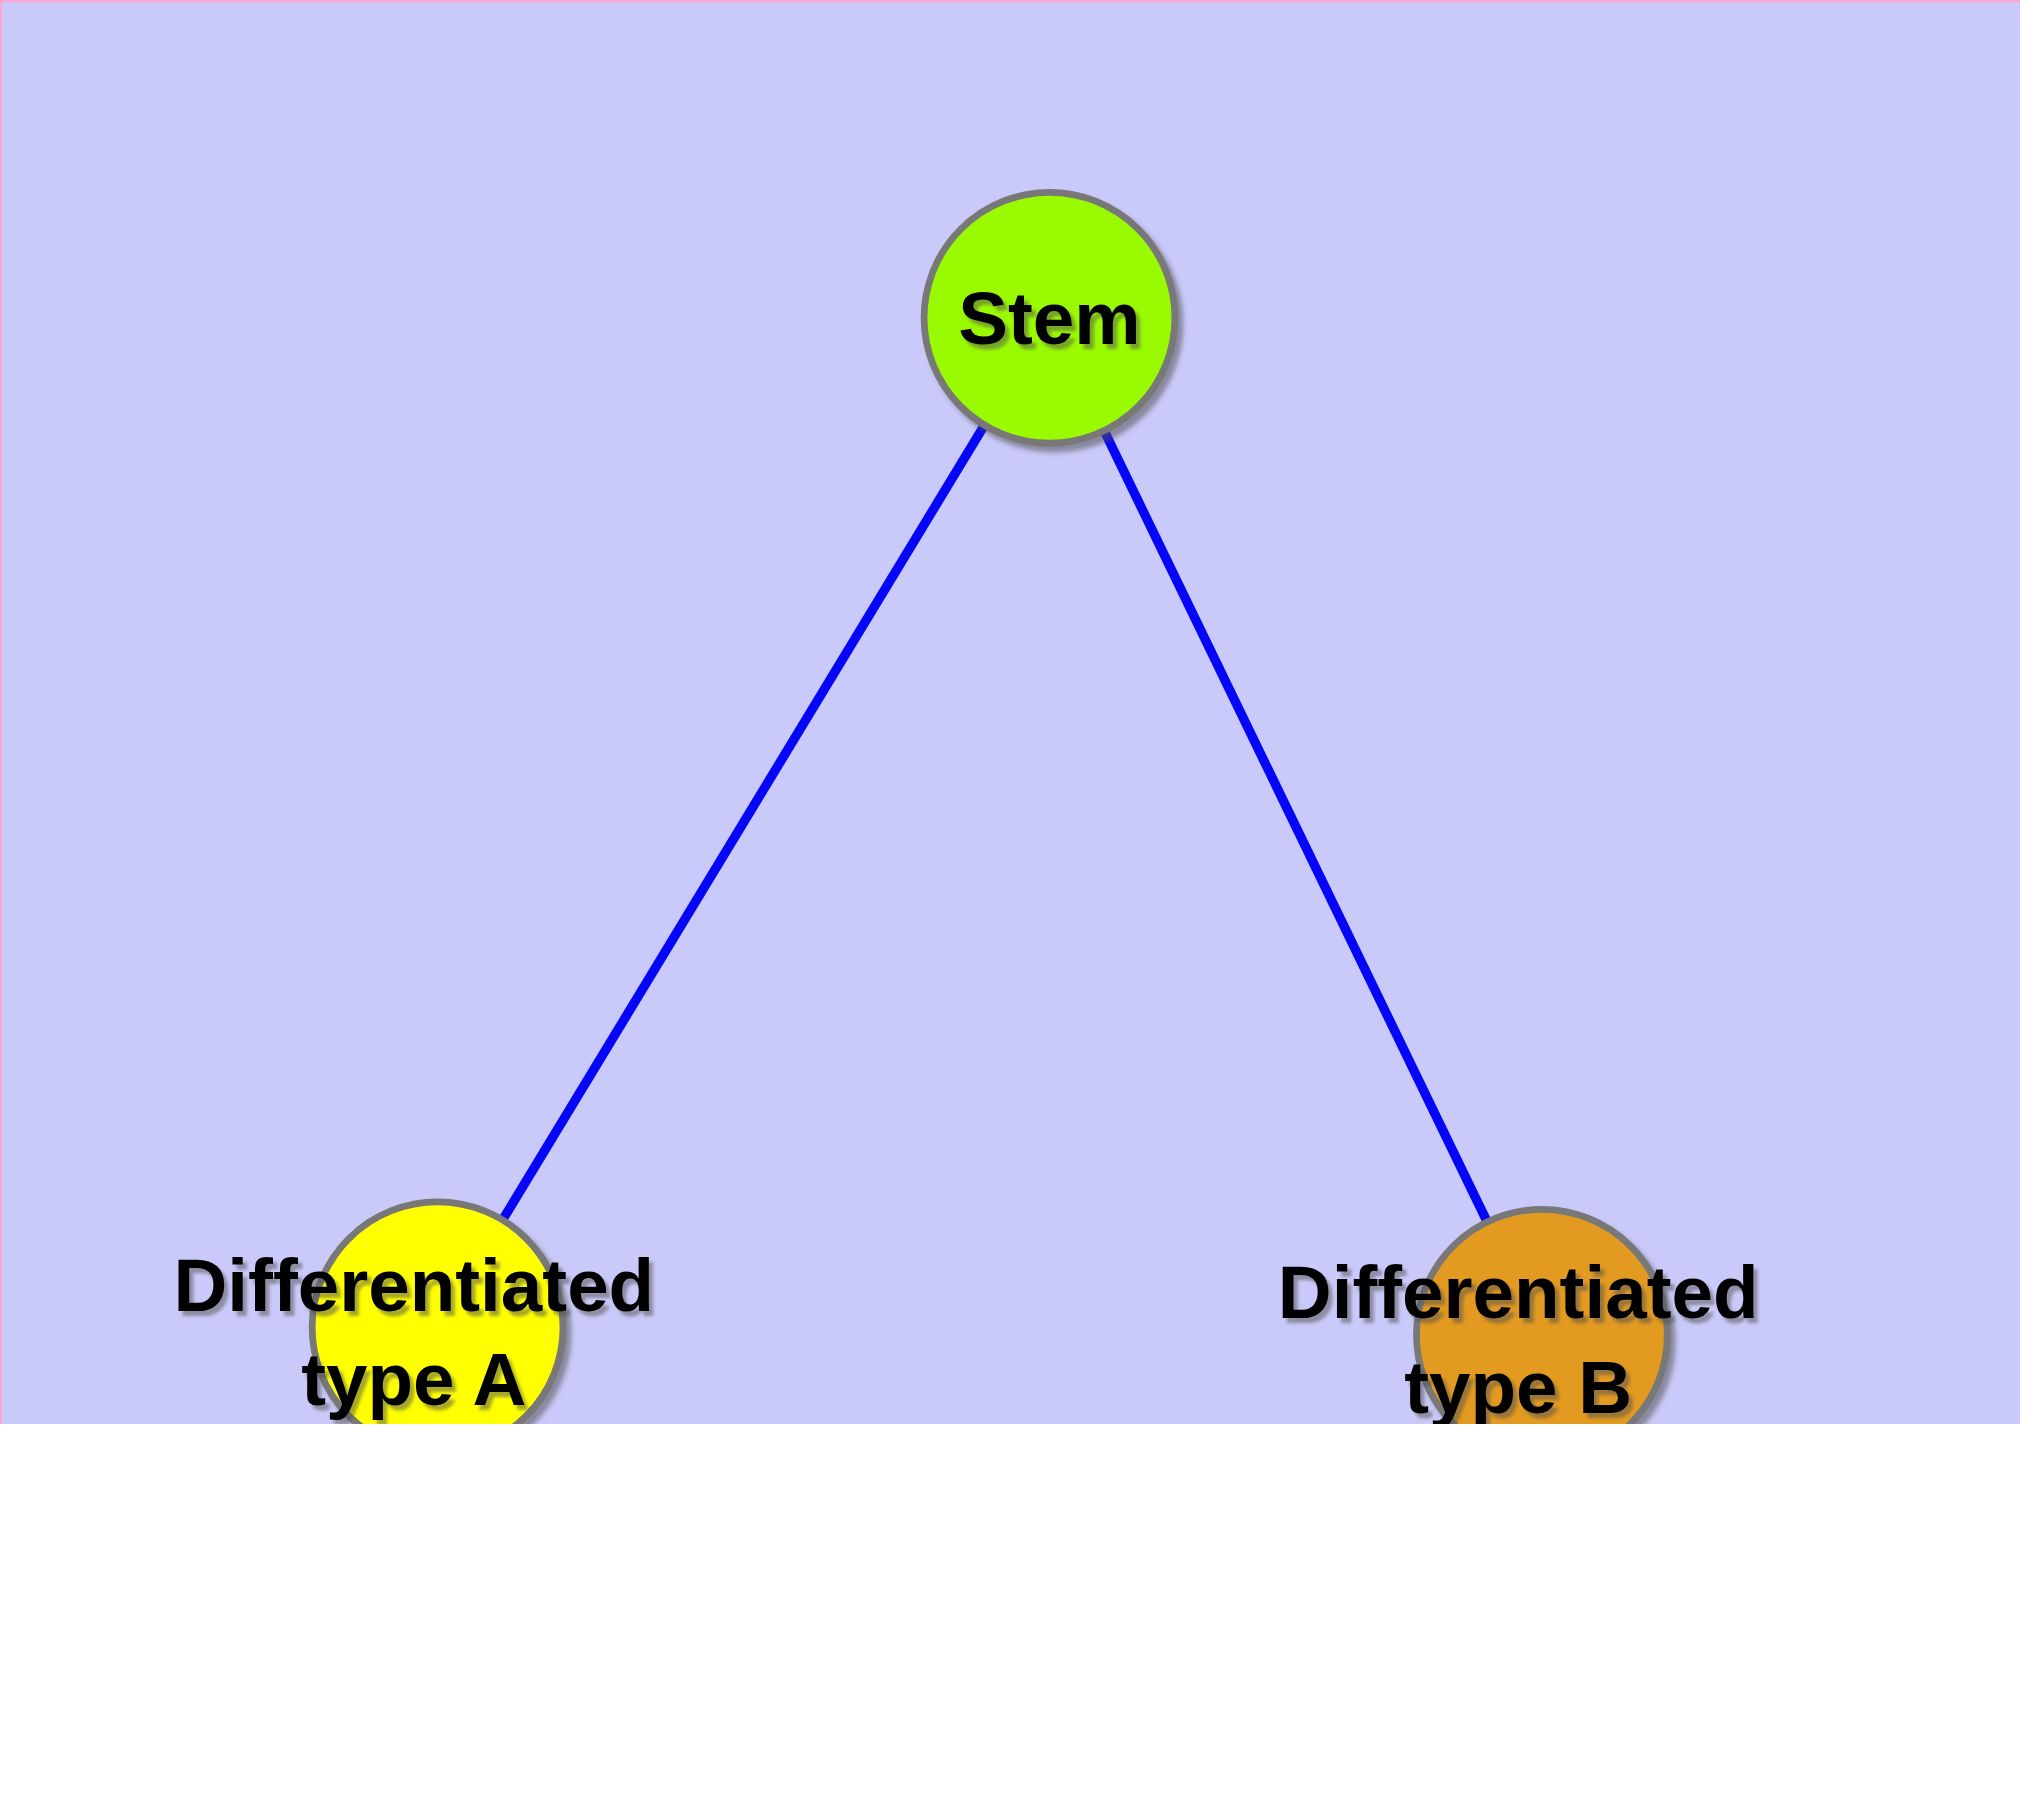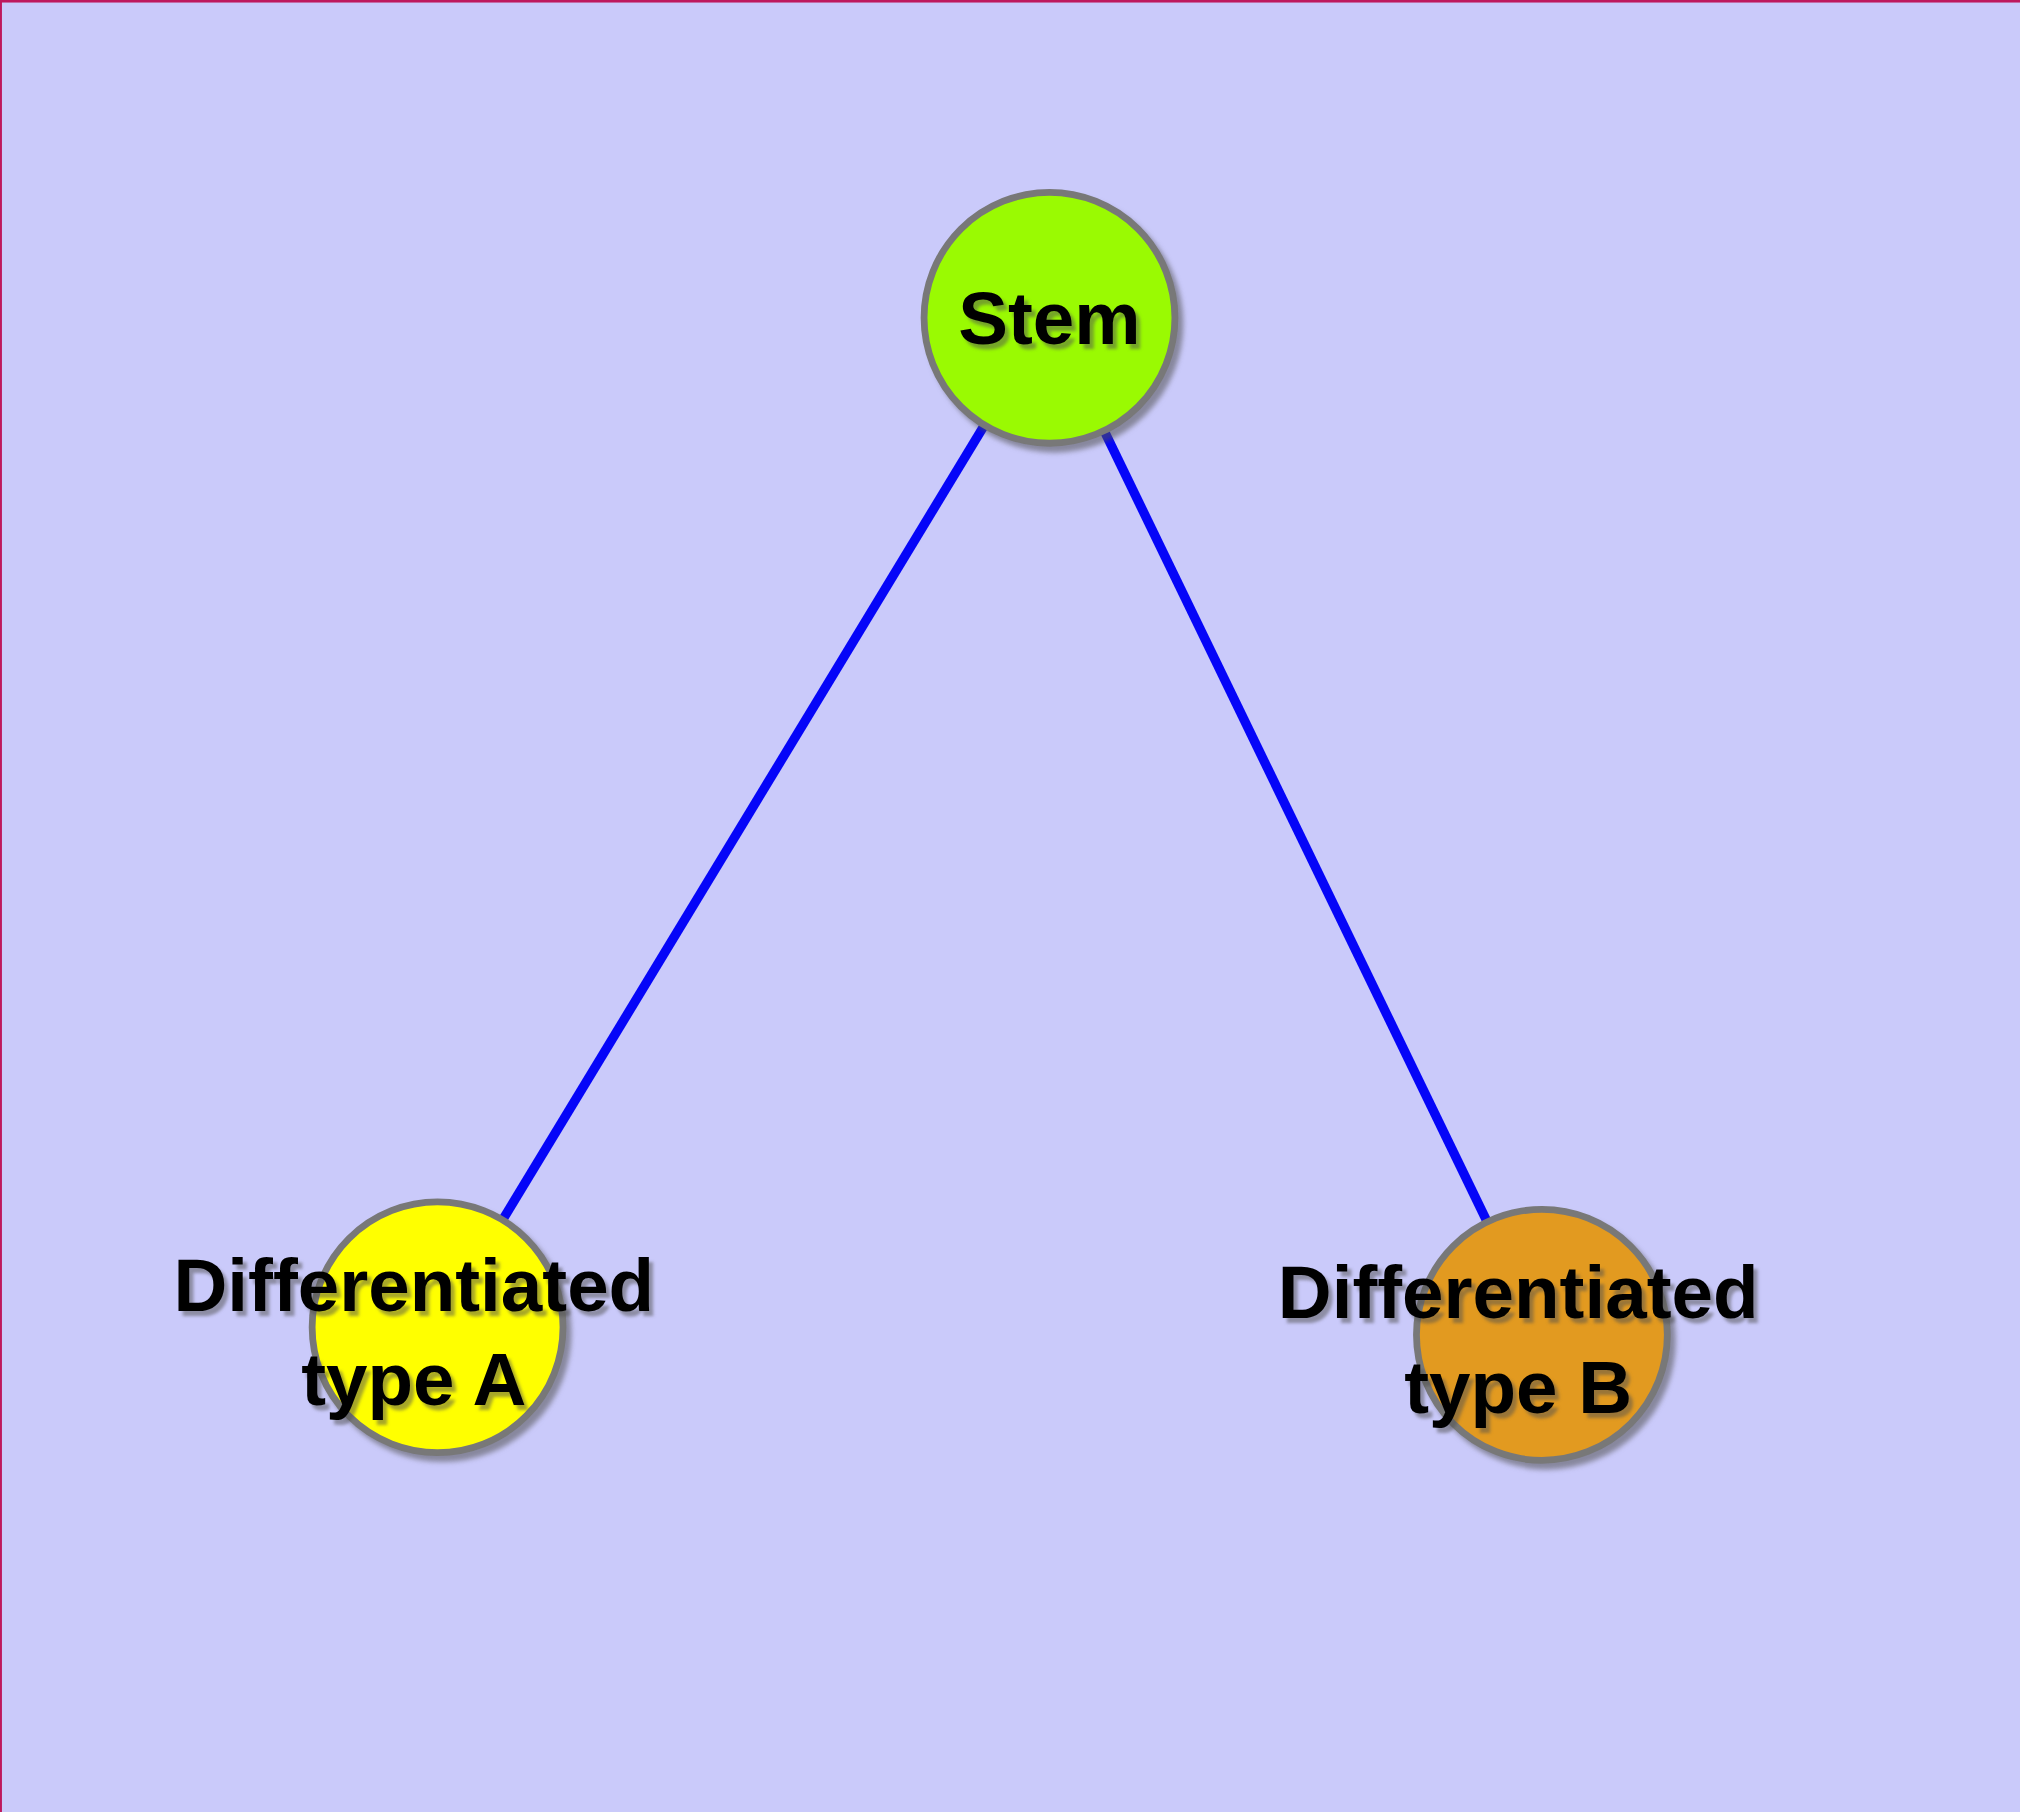--- a/index.html
+++ b/index.html
@@ -3,22 +3,22 @@
 <meta charset="utf-8">
 <style>
   html, body {
     margin: 0;
     padding: 0;
     background: #ffffff;
   }
   .page {
     position: relative;
     width: 2021px;
-    height: 1812px;
-    background: #be185d;
+    height: 1424px;
+    background: #f9a8d4;
     overflow: hidden;
     font-family: "Liberation Sans", sans-serif;
   }
   svg.graph {
     position: absolute;
     top: 0;
     left: 0;
   }
   .graph-edge {
     stroke-width: 11px;

